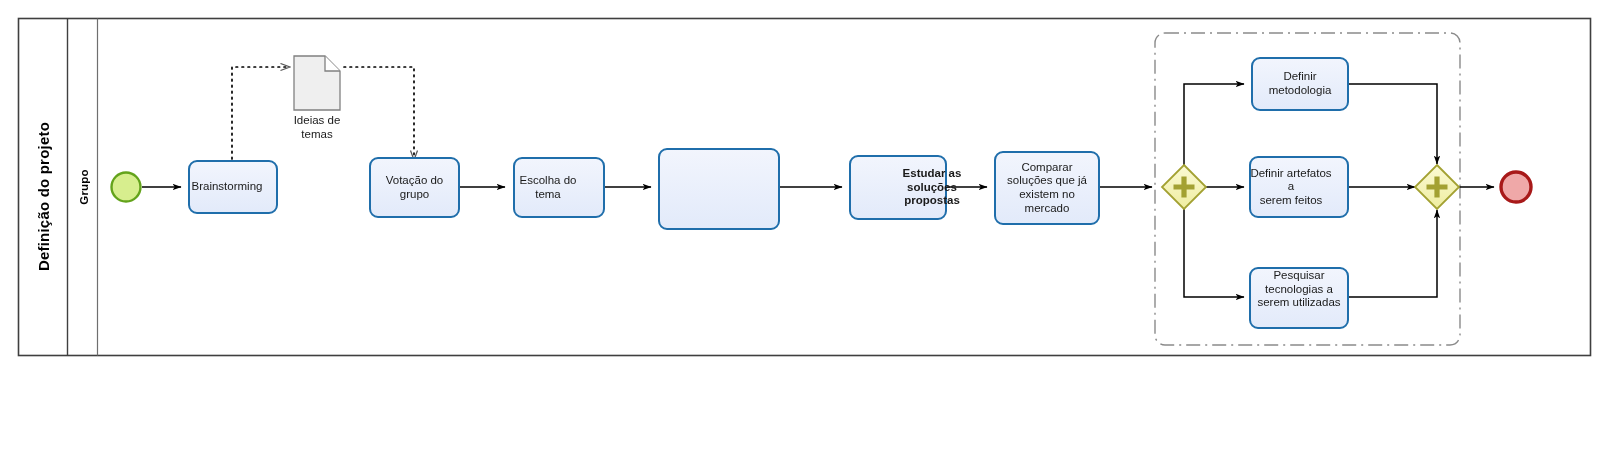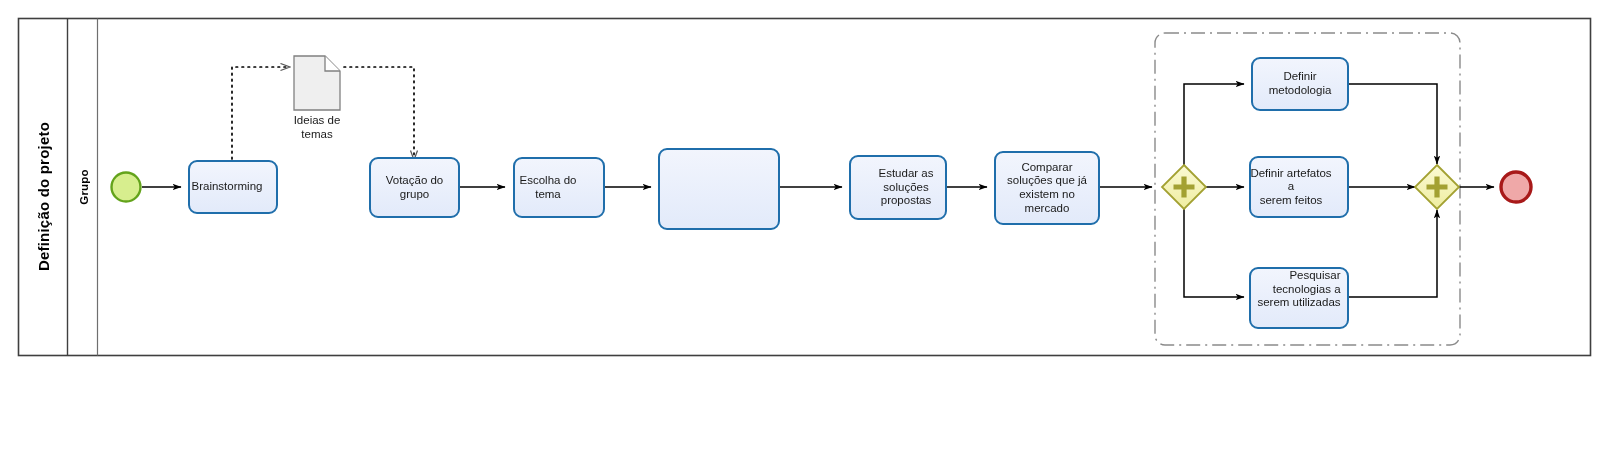--- a/index.html
+++ b/index.html
@@ -182,36 +182,36 @@
 
   <div class="node-label task-label" style="left:189px; top:161px; width:76px; height:52px;">Brainstorming</div>
 
   <div class="node-label task-label" style="left:370px; top:158px; width:89px; height:59px;">Votação do
 grupo</div>
 
   <div class="node-label task-label" style="left:514px; top:158px; width:68px; height:59px;">Escolha do
 tema</div>
 
 
-  <div class="node-label task-label" style="left:854px; top:156px; width:104px; height:63px;">Estudar as
+  <div class="node-label task-label" style="left:880px; top:156px; width:104px; height:63px;font-weight:bold;">Estudar as
 soluções
 propostas</div>
 
   <div class="node-label task-label" style="left:995px; top:152px; width:104px; height:72px;">Comparar
 soluções  que já
 existem no
 mercado</div>
 
   <div class="node-label task-label" style="left:1252px; top:58px; width:96px; height:52px;">Definir
 metodologia</div>
 
   <div class="node-label task-label" style="left:1250px; top:157px; width:82px; height:60px;">Definir artefatos a
 serem feitos</div>
 
-  <div class="node-label task-label" style="left:1250px; top:268px; width:98px; height:43px;text-align:right;">Pesquisar
+  <div class="node-label task-label" style="left:1250px; top:268px; width:98px; height:43px;">Pesquisar
 tecnologias a
 serem utilizadas</div>
 
   <div class="node-label doc-label" style="left:272px; top:114px; width:90px; height:32px; align-items:flex-start;">Ideias de
 temas</div>
 
 
 </div>
 
 </body></html>

